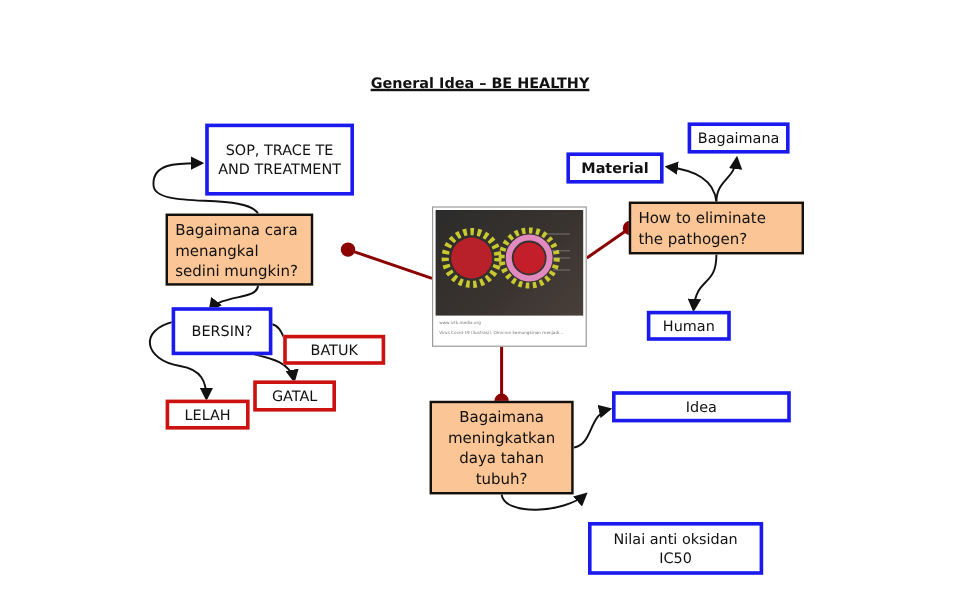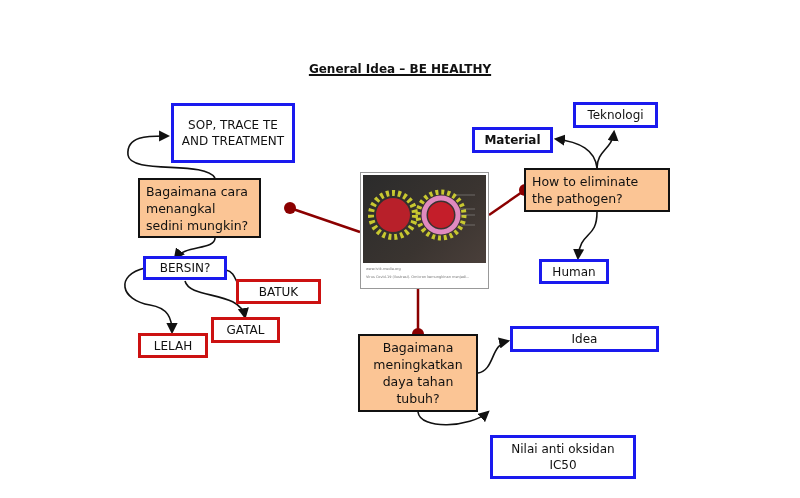--- a/index.html
+++ b/index.html
@@ -77,38 +77,38 @@
   <div class="cap" style="top:94px;">www.ivtk.media.org</div>
   <div class="cap" style="top:102px;">Virus Covid-19 (ilustrasi). Omicron kemungkinan menjadi...</div>
 </div>
 
 <div class="box q" style="left:138px;top:178px;width:123px;height:60px;">
     <span>Bagaimana cara menangkal sedini mungkin?</span>
   </div>
 <div class="box blue" style="left:171px;top:103px;width:124px;height:60px;padding:0 4px;">
     <span>SOP, TRACE TE AND TREATMENT</span>
   </div>
-<div class="box blue" style="left:143px;top:256px;width:84px;height:24px;">
+<div class="box blue" style="left:143px;top:256px;width:84px;height:40px;">
     <span>BERSIN?</span>
   </div>
 <div class="box red" style="left:236px;top:279px;width:85px;height:25px;">
     <span>BATUK</span>
   </div>
 <div class="box red" style="left:211px;top:317px;width:69px;height:26px;">
     <span>GATAL</span>
   </div>
 <div class="box red" style="left:138px;top:333px;width:70px;height:25px;">
     <span>LELAH</span>
   </div>
 
 <div class="box q" style="left:524px;top:168px;width:146px;height:44px;">
     <span>How to  eliminate the pathogen?</span>
   </div>
 <div class="box blue" style="left:573px;top:102px;width:85px;height:26px;">
-    <span>Teknologi</span>
+    <span>Bagaimana</span>
   </div>
 <div class="box blue" style="left:472px;top:127px;width:81px;height:26px;font-weight:bold;">
     <span>Material</span>
   </div>
 <div class="box blue" style="left:539px;top:259px;width:70px;height:25px;">
     <span>Human</span>
   </div>
 
 <div class="box q center" style="left:358px;top:334px;width:120px;height:78px;">
     <span>Bagaimana meningkatkan daya tahan tubuh?</span>

